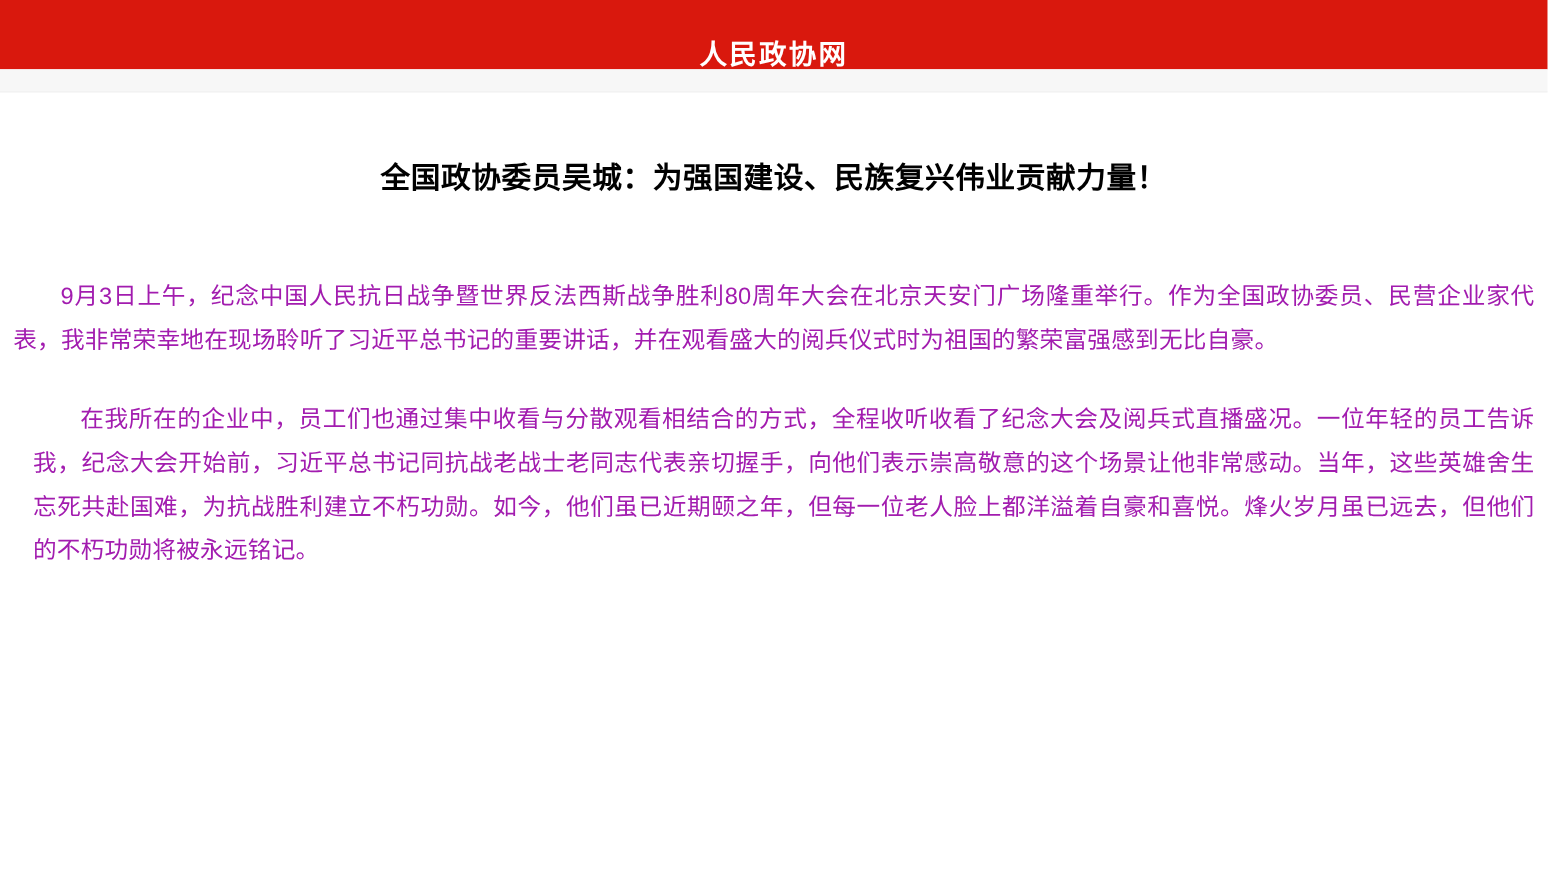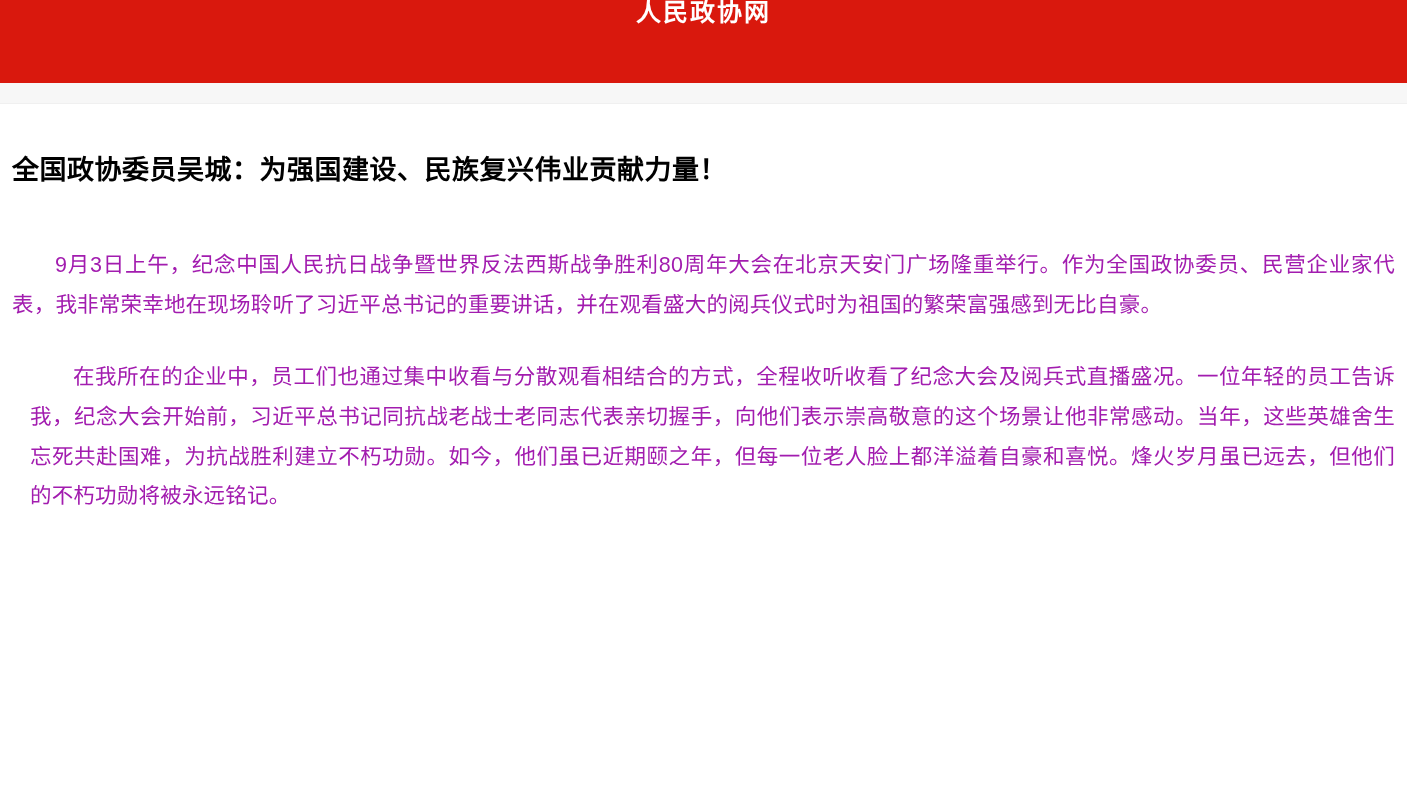--- a/index.html
+++ b/index.html
@@ -13,51 +13,52 @@
     font-family: "Liberation Sans", "DejaVu Sans", sans-serif;
     color: #1a1a1a;
     -webkit-font-smoothing: antialiased;
   }
   .page {
     width: 1407px;
     position: relative;
   }
   
   .site-banner {
-    height: 83px;
+    height: 63px;
     background: #d9180d;
     display: flex;
-    align-items: flex-start;
+    align-items: flex-end;
     justify-content: center;
   }
   .site-banner .site-title {
     color: #ffffff;
     font-size: 25px;
     font-weight: 700;
     letter-spacing: 2px;
     line-height: 1;
   }
   
   .banner-gap {
     height: 20px;
     background: #f7f7f7;
     border-bottom: 1px solid #f0f0f0;
   }
   
   .article {
     padding: 0 12px;
   }
   .article-title {
-    margin: 0;
+    margin: 12px;
     padding: 48px 0 0 0;
     font-size: 27px;
     font-weight: 700;
     line-height: 1.35;
     color: #000000;
     letter-spacing: 0.5px;
+    text-align: center;
   }
   .article-body {
     padding-top: 58px;
   }
   .article-body p {
     margin: 0 0 32px 0;
     font-size: 21.5px;
     line-height: 1.85;
     color: #a21caf;
     text-align: justify;

